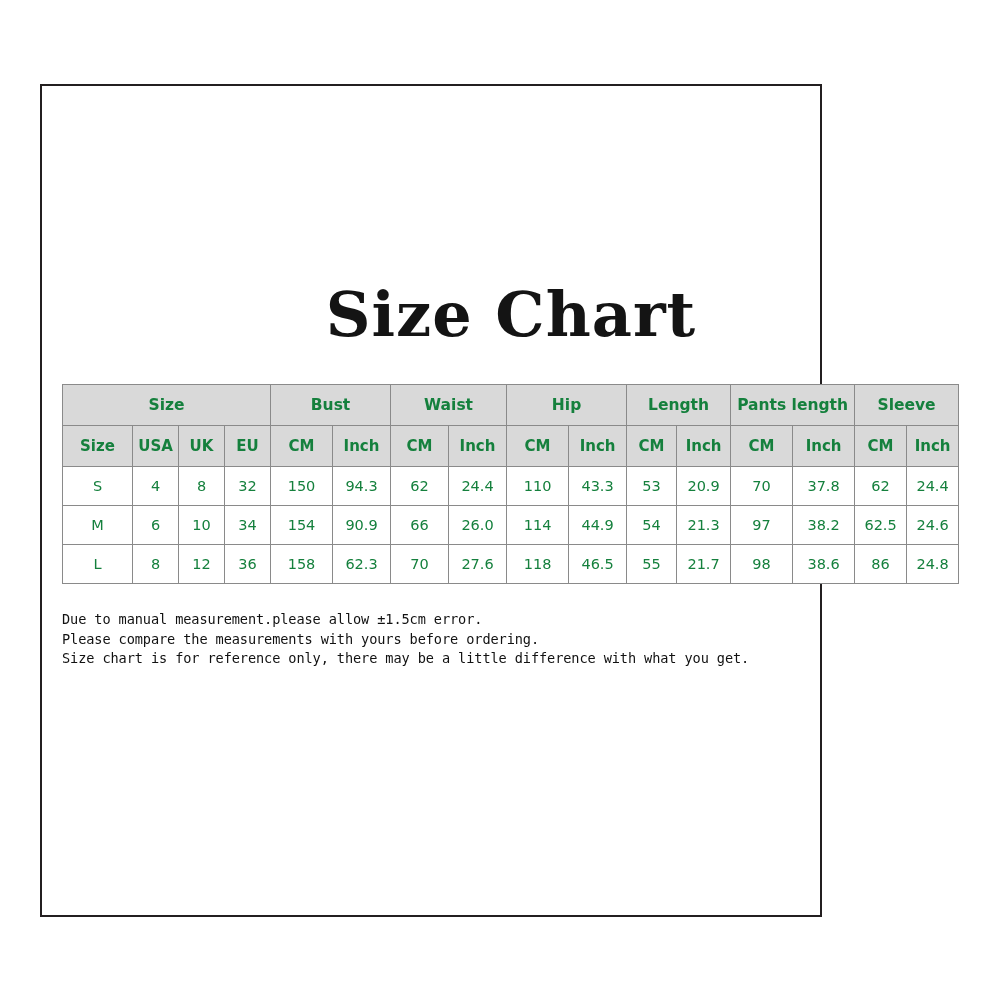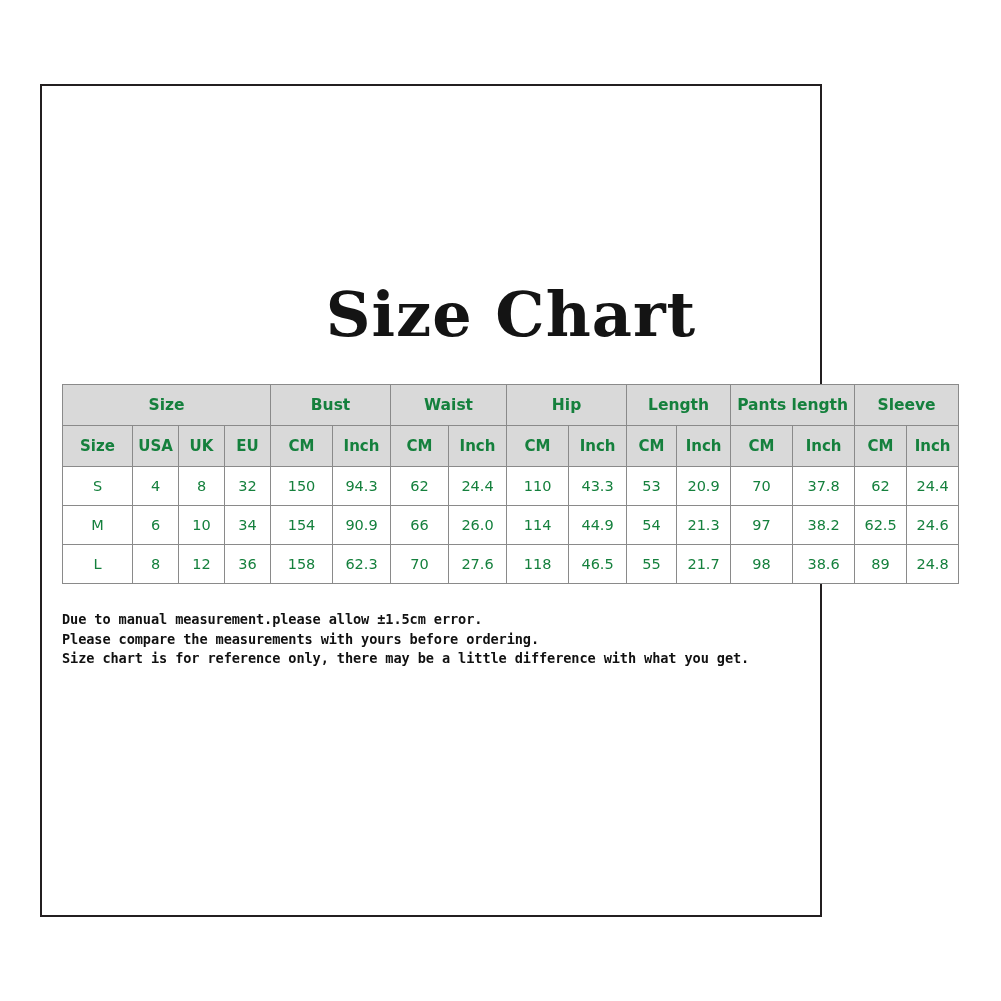--- a/index.html
+++ b/index.html
@@ -70,21 +70,20 @@
     background: #ffffff;
     font-size: 14.5px;
   }
   .notes {
     margin-top: 26px;
     font-family: "DejaVu Sans Mono", monospace;
     font-size: 13.6px;
     line-height: 1.45;
     color: #111111;
     letter-spacing: -0.1px;
-    font-weight: bold;
   }
   .notes div {
     white-space: pre;
   }
   
   col.c-size { width: 70px; }
   col.c-usa  { width: 46px; }
   col.c-uk   { width: 46px; }
   col.c-eu   { width: 46px; }
   col.c-bcm  { width: 62px; }
@@ -200,21 +199,21 @@
           <td>158</td>
           <td>62.3</td>
           <td>70</td>
           <td>27.6</td>
           <td>118</td>
           <td>46.5</td>
           <td>55</td>
           <td>21.7</td>
           <td>98</td>
           <td>38.6</td>
-          <td>89</td>
+          <td>86</td>
           <td>24.8</td>
         </tr>
       </tbody>
     </table>
 
     <div class="notes">
       <div>Due to manual measurement.please allow ±1.5cm error.</div>
       <div>Please compare the measurements with yours before ordering.</div>
       <div>Size chart is for reference only, there may be a little difference with what you get.</div>
     </div>

